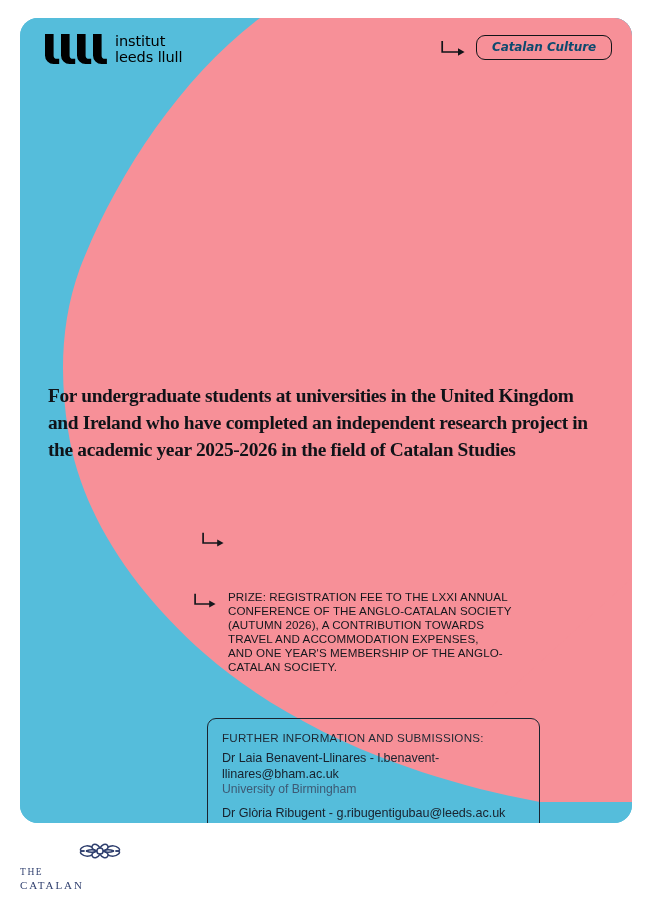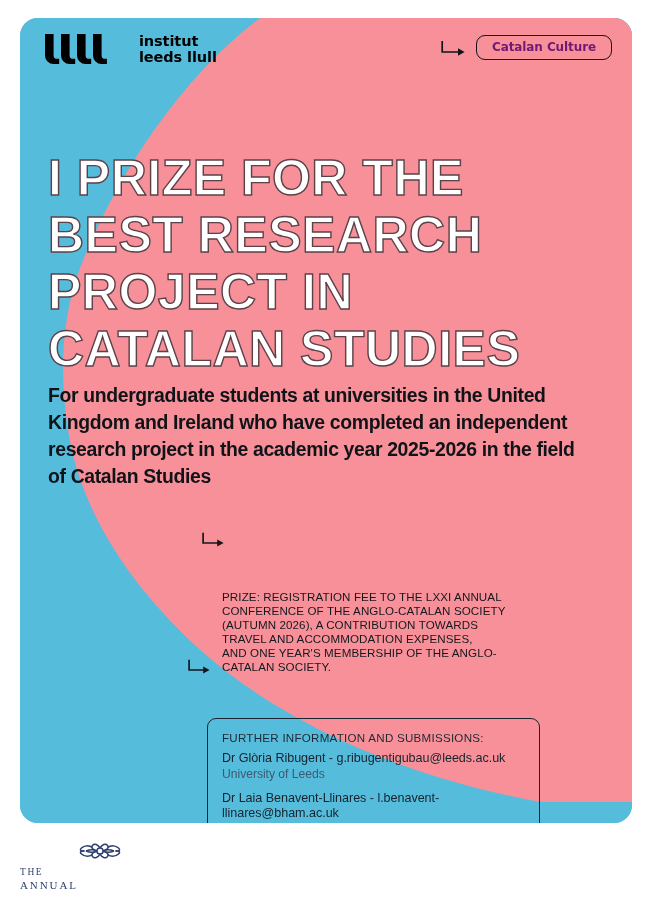--- a/index.html
+++ b/index.html
@@ -52,28 +52,27 @@
     top: 14px;
     display: flex;
     align-items: flex-end;
     gap: 8px;
   }
   .irl-mark {
     display: block;
   }
   .irl-wordmark {
     font-family: "DejaVu Sans", sans-serif;
-    font-weight: 700;
+    font-weight: 400;
     font-size: 14.5px;
     line-height: 1.12;
     color: #000000;
     letter-spacing: -0.1px;
     position: relative;
     top: 1px;
-    margin-left: 24px;
   }
   .irl-wordmark span {
     display: block;
   }
 
   .badge-wrap {
     position: absolute;
     right: 20px;
     top: 17px;
     display: flex;
@@ -83,25 +82,26 @@
   .arrow-hook {
     display: block;
   }
   .culture-badge {
     border: 1.6px solid #111418;
     border-radius: 9px;
     padding: 5px 15px 6px;
     font-family: "DejaVu Sans", sans-serif;
     font-weight: 700;
     font-size: 12px;
-    color: #701a75;
+    color: #0c4a6e;
     background: transparent;
     white-space: nowrap;
     letter-spacing: -0.1px;
     line-height: 1;
+    font-style: italic;
   }
 
   
   .headline {
     position: absolute;
     left: 28px;
     top: 98px;
     width: 560px;
     font-family: "Liberation Sans", sans-serif;
     font-weight: 700;
@@ -113,45 +113,44 @@
     text-transform: uppercase;
     white-space: pre-line;
   }
 
   
   .lede {
     position: absolute;
     left: 28px;
     top: 345px;
     width: 545px;
-    font-family: Liberation Sans, sans-serif;
+    font-family: Liberation Serif, serif;
     font-weight: 700;
     font-size: 19.4px;
     line-height: 27px;
     color: #101318;
     letter-spacing: -0.35px;
   }
 
   
   .hook-block {
     position: absolute;
     display: flex;
     align-items: flex-start;
     gap: 10px;
   }
   .hook-period {
     left: 182px;
     top: 509px;
     width: 380px;
   }
   .hook-prize {
-    left: 168px;
+    left: 174px;
     top: 572px;
     width: 360px;
-    align-items: flex-end;
   }
   .hook-icon {
     flex: 0 0 auto;
     margin-top: 5px;
   }
   .hook-icon.small {
     margin-top: 3px;
   }
   .period-text {
     font-family: "Liberation Sans", sans-serif;
@@ -286,24 +285,20 @@
 
       <div class="badge-wrap">
         <svg class="arrow-hook" width="26" height="16" viewBox="0 0 26 16">
           <path d="M1.2 1 V12 H19" fill="none" stroke="#111418" stroke-width="1.7"></path>
           <path d="M17 8.2 L23.6 12 L17 15.8 Z" fill="#111418"></path>
         </svg>
         <div class="culture-badge">Catalan Culture</div>
       </div>
     </div>
 
-    <h1 class="headline">I PRIZE FOR THE
-BEST RESEARCH
-PROJECT IN
-CATALAN STUDIES</h1>
 
     <p class="lede">For undergraduate students at universities in the United Kingdom and Ireland who have completed an independent research project in the academic year 2025-2026 in the field of Catalan Studies</p>
 
     <div class="hook-block hook-period">
       <svg class="hook-icon" width="24" height="15" viewBox="0 0 24 15">
         <path d="M1.1 0.8 V11 H17" fill="none" stroke="#15181d" stroke-width="1.7"></path>
         <path d="M15.2 7.4 L21.6 11 L15.2 14.6 Z" fill="#15181d"></path>
       </svg>
     </div>
 
@@ -317,27 +312,27 @@
 (AUTUMN 2026), A CONTRIBUTION TOWARDS
 TRAVEL AND ACCOMMODATION EXPENSES,
 AND ONE YEAR'S MEMBERSHIP OF THE ANGLO-
 CATALAN SOCIETY.</div>
     </div>
 
     <div class="contact-box">
       <div class="contact-title">FURTHER INFORMATION AND SUBMISSIONS:</div>
 
       <div class="contact-entry">
+        <div class="contact-person">Dr Laia Benavent-Llinares - l.benavent-llinares@bham.ac.uk</div>
+        <div class="contact-org">University of Birmingham</div>
+      </div>
+
+      <div class="contact-entry">
         <div class="contact-person">Dr Glòria Ribugent - g.ribugentigubau@leeds.ac.uk</div>
         <div class="contact-org">University of Leeds</div>
-      </div>
-
-      <div class="contact-entry">
-        <div class="contact-person">Dr Laia Benavent-Llinares - l.benavent-llinares@bham.ac.uk</div>
-        <div class="contact-org">University of Birmingham</div>
       </div>
     </div>
 
   </div>
 </div>
 
 <div class="footer">
   <svg class="acs-emblem" width="56" height="26" viewBox="0 0 56 26">
     <g fill="none" stroke="#2f3f6e" stroke-width="1.5">
       <circle cx="28" cy="13" r="3.1"></circle>
@@ -349,14 +344,14 @@
       <path d="M20.5 16.6 C16.5 19 12 18.4 9.5 16 C7.2 13.8 9 12.6 12.5 13"></path>
       <path d="M35.5 9.4 C39.5 7 44 7.6 46.5 10 C48.8 12.2 47 13.4 43.5 13"></path>
       <path d="M35.5 16.6 C39.5 19 44 18.4 46.5 16 C48.8 13.8 47 12.6 43.5 13"></path>
       <path d="M14 13 C18 11.4 22 11.4 25 13"></path>
       <path d="M14 13 C18 14.6 22 14.6 25 13"></path>
       <path d="M42 13 C38 11.4 34 11.4 31 13"></path>
       <path d="M42 13 C38 14.6 34 14.6 31 13"></path>
     </g>
   </svg>
   <div class="acs-the">THE</div>
-  <div class="acs-society">ANNUAL</div>
+  <div class="acs-society">CATALAN</div>
 </div>
 
 </body></html>

